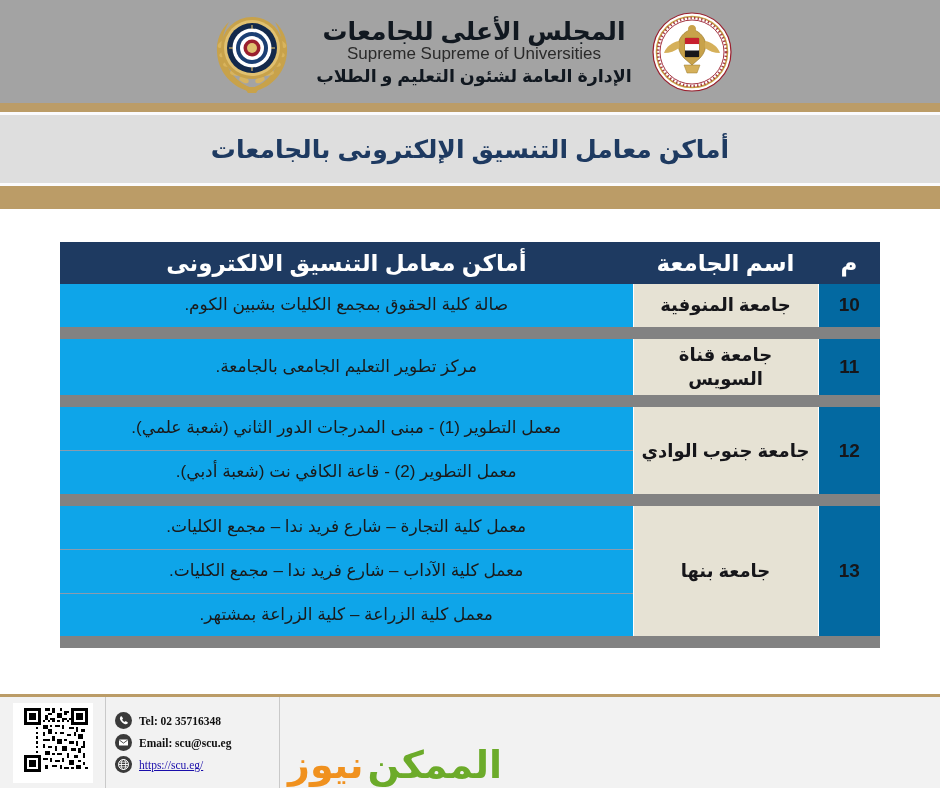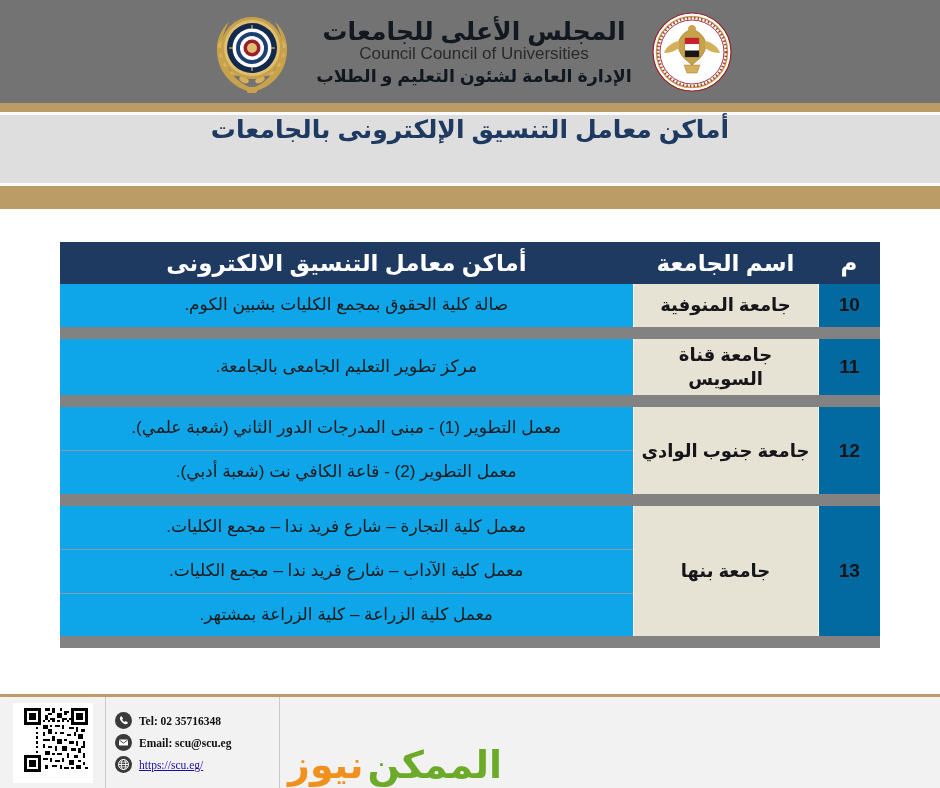--- a/index.html
+++ b/index.html
@@ -11,21 +11,21 @@
     height: 788px;
     background: #ffffff;
     font-family: "Liberation Sans", "DejaVu Sans", sans-serif;
     overflow: hidden;
     position: relative;
   }
 
   
   .header {
     height: 103px;
-    background: #737373;
+    background: #a3a3a3;
     display: flex;
     align-items: center;
     justify-content: center;
     gap: 14px;
     position: relative;
   }
   .logo-ministry {
     width: 84px;
     height: 84px;
     position: relative;
@@ -67,20 +67,21 @@
   
   .bar-tan-thin {
     height: 9px;
     background: #bb9c67;
     width: 100%;
   }
   .banner {
     height: 74px;
     background: #dedede;
     display: flex;
+    align-items: center;
     justify-content: center;
     border-top: 3px solid #fbfbfd;
     border-bottom: 3px solid #fbfbfd;
     box-sizing: border-box;
   }
   .banner-title {
     font-size: 25px;
     font-weight: bold;
     color: #1e3a61;
     white-space: nowrap;
@@ -281,21 +282,21 @@
         <path d="M42 15 C39.5 15 38 16.8 38 19 C38 21.2 39.6 22.6 42 22.6
                  C44.4 22.6 46 21.2 46 19 C46 16.8 44.5 15 42 15 Z" fill="#c8a24a"></path>
 
         <path d="M34 55 L50 55 L47 63 L37 63 Z" fill="#d5b05a" stroke="#9a7a2c" stroke-width="0.5"></path>
       </g>
     </svg>
   </div>
 
   <div class="header-text">
     <div class="h-ar-main">المجلس الأعلى للجامعات</div>
-    <div class="h-en">Council Council of Universities</div>
+    <div class="h-en">Supreme Supreme of Universities</div>
     <div class="h-ar-sub">الإدارة العامة لشئون التعليم و الطلاب</div>
   </div>
 
   <div class="logo-scu">
     <svg viewBox="0 0 92 88" width="92" height="88" aria-hidden="true">
 
       <g fill="#c8a24a">
         <path d="M46 84 C26 80 12 64 11 44 C10.2 32 15 21 23 14
                  C17 24 15 34 17 44 C20 62 31 75 46 80 Z"></path>
         <path d="M46 84 C66 80 80 64 81 44 C81.8 32 77 21 69 14

